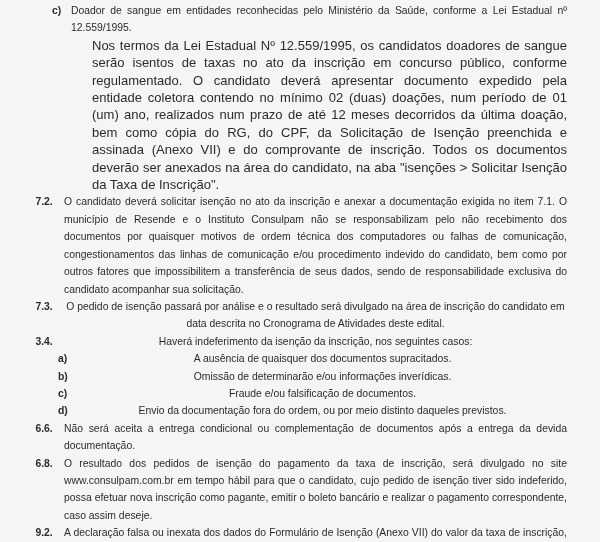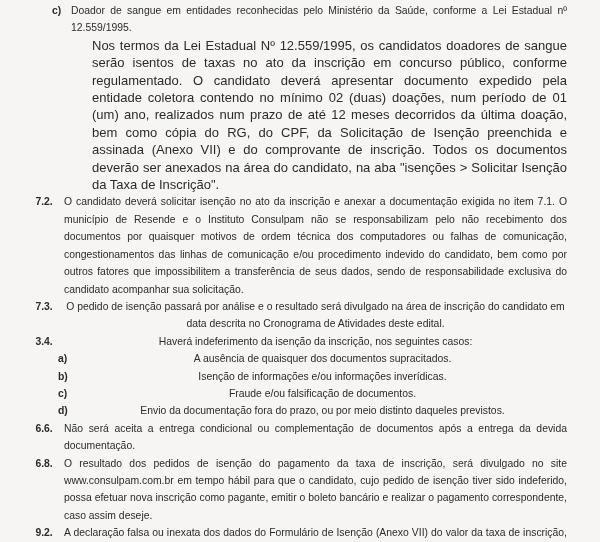--- a/index.html
+++ b/index.html
@@ -121,29 +121,29 @@
       <span class="marker">3.4.</span>
       <span class="bodytxt left">Haverá indeferimento da isenção da inscrição, nos seguintes casos:</span>
     </div>
 
     <div class="row lvl3">
       <span class="marker">a)</span>
       <span class="bodytxt left">A ausência de quaisquer dos documentos supracitados.</span>
     </div>
     <div class="row lvl3">
       <span class="marker">b)</span>
-      <span class="bodytxt left">Isenção de informações e/ou informações inverídicas.</span>
+      <span class="bodytxt left">Omissão de determinarão e/ou informações inverídicas.</span>
     </div>
     <div class="row lvl3">
       <span class="marker">c)</span>
       <span class="bodytxt left">Fraude e/ou falsificação de documentos.</span>
     </div>
     <div class="row lvl3">
       <span class="marker">d)</span>
-      <span class="bodytxt left">Envio da documentação fora do prazo, ou por meio distinto daqueles previstos.</span>
+      <span class="bodytxt left">Envio da documentação fora do ordem, ou por meio distinto daqueles previstos.</span>
     </div>
 
     <div class="row lvl1">
       <span class="marker">6.6.</span>
       <span class="bodytxt">Não será aceita a entrega condicional ou complementação de documentos após a entrega da devida documentação.</span>
     </div>
 
     <div class="row lvl1">
       <span class="marker">6.8.</span>
       <span class="bodytxt">O resultado dos pedidos de isenção do pagamento da taxa de inscrição, será divulgado no site www.consulpam.com.br em tempo hábil para que o candidato, cujo pedido de isenção tiver sido indeferido, possa efetuar nova inscrição como pagante, emitir o boleto bancário e realizar o pagamento correspondente, caso assim deseje.</span>

